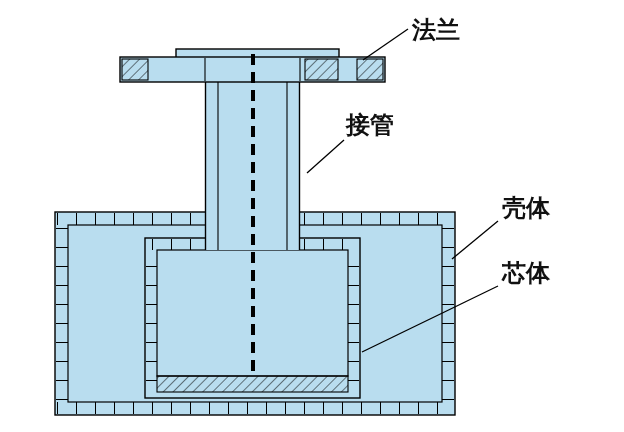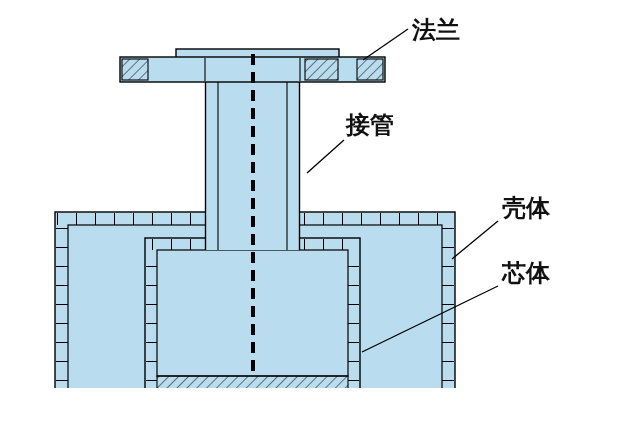--- a/index.html
+++ b/index.html
@@ -1,18 +1,18 @@
 <!DOCTYPE html>
 <html style="--part_fill: #b9ddef; --line: #000000; --label_text: #111111; --background: #ffffff;"><head>
 <meta charset="utf-8">
 <style>
   html,body{margin:0;padding:0;background:#fff;}
   .stage{
     position:relative;
-    width:624px;height:388px;
+    width:624px;height:432px;
     background:var(--background,#fff);
     overflow:hidden;
     font-family:"Liberation Sans","DejaVu Sans",sans-serif;
   }
   svg{position:absolute;left:0;top:0;}
   .part{fill:var(--part_fill,#b9ddef);stroke:var(--line,#000);stroke-width:1.4;}
   .fillonly{fill:var(--part_fill,#b9ddef);stroke:none;}
   .outline{fill:none;stroke:var(--line,#000);stroke-width:1.2;}
   .edge{stroke:var(--line,#000);stroke-width:1.4;}
   .thin{stroke:var(--line,#000);stroke-width:1.1;}

